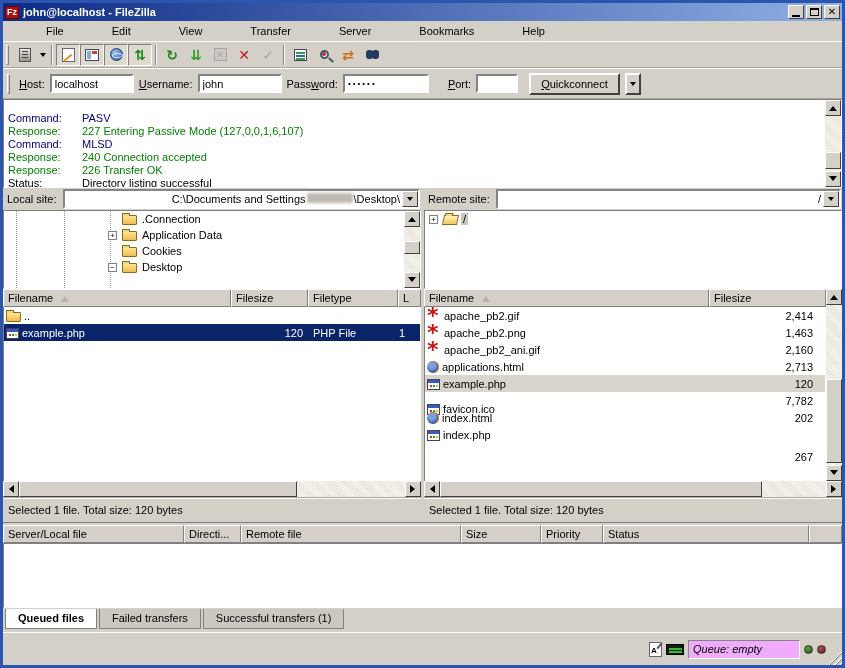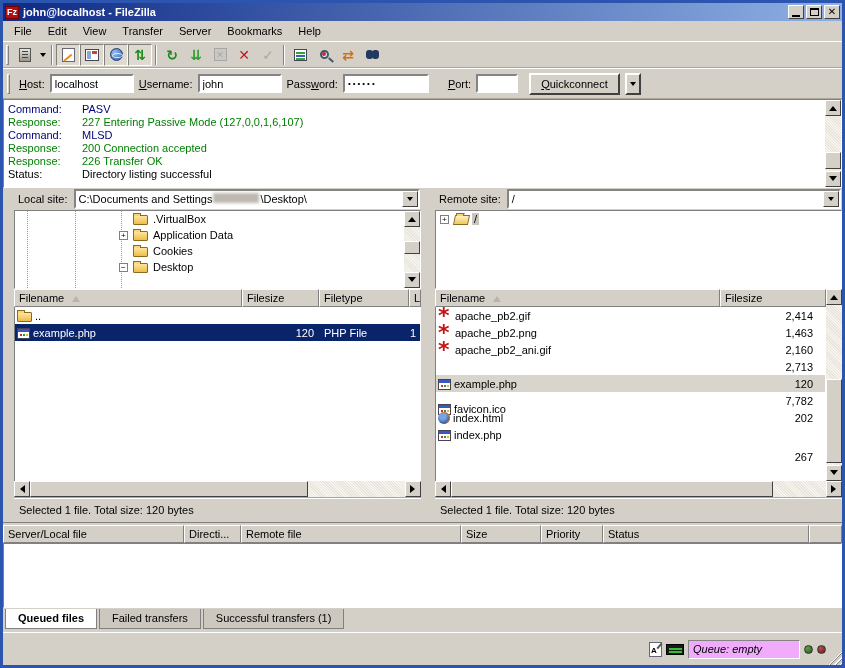--- a/index.html
+++ b/index.html
@@ -13,21 +13,21 @@
   .fzlogo{width:14px;height:13px;background:#b01010;color:#fff;font:bold 9px "Liberation Sans",sans-serif;
     display:flex;align-items:center;justify-content:center;margin-right:4px;border:1px solid #700;}
   .wtitle{color:#fff;font-weight:bold;flex:1;white-space:nowrap;}
   .winbtn{width:16px;height:14px;background:#D4D0C8;border:1px solid;border-color:#fff #404040 #404040 #fff;
     margin-left:2px;display:flex;align-items:center;justify-content:center;position:relative;}
   .glyph-min{width:8px;height:2px;background:#000;margin-top:8px;}
   .glyph-max{width:9px;height:8px;border:1px solid #000;border-top:2px solid #000;}
   .glyph-close{font:bold 10px "DejaVu Sans",sans-serif;line-height:10px;}
   
   .menubar{height:20px;flex:none;display:flex;align-items:center;padding:0 4px;gap:2px;}
-  .menu-item{padding:2px 7px;}
+  .menu-item{padding:2px 7px;margin-left:32px;}
   
   .toolbar{height:27px;flex:none;display:flex;align-items:center;padding:0 2px;
     border-top:1px solid #fff;border-bottom:1px solid #aca899;}
   .grip{width:3px;height:20px;border:1px solid;border-color:#fff #808080 #808080 #fff;margin:0 4px 0 1px;flex:none;}
   .tbtn{width:24px;height:22px;flex:none;display:flex;align-items:center;justify-content:center;position:relative;}
   .tbtn.pressed{border:1px solid;border-color:#808080 #fff #fff #808080;background:#dedacf;}
   .tsep{width:0;height:20px;border-left:1px solid #808080;border-right:1px solid #fff;margin:0 3px;flex:none;}
   .dropbtn{width:11px;height:22px;display:flex;align-items:center;justify-content:center;flex:none;}
   .tri-down{width:0;height:0;border:3px solid transparent;border-top:4px solid #000;margin-top:3px;}
   
@@ -78,26 +78,26 @@
   .hscroll{height:16px;flex:none;position:relative;background:repeating-linear-gradient(45deg,#f6f4ee 0 1px,#e9e5dd 1px 2px);}
   .sbtn{position:absolute;width:16px;height:16px;background:#D4D0C8;border:1px solid;border-color:#fff #404040 #404040 #fff;
     display:flex;align-items:center;justify-content:center;}
   .thumb{position:absolute;background:#D4D0C8;border:1px solid;border-color:#fff #404040 #404040 #fff;}
   .a-up{width:0;height:0;border:4px solid transparent;border-bottom:5px solid #000;margin-top:-3px;}
   .a-dn{width:0;height:0;border:4px solid transparent;border-top:5px solid #000;margin-bottom:-3px;}
   .a-lf{width:0;height:0;border:4px solid transparent;border-right:5px solid #000;margin-left:-3px;}
   .a-rt{width:0;height:0;border:4px solid transparent;border-left:5px solid #000;margin-right:-3px;}
   
   .panes{height:334px;flex:none;display:flex;}
-  .pane{width:418px;flex:none;display:flex;flex-direction:column;padding-left:11px;}
+  .pane{width:418px;flex:none;display:flex;flex-direction:column;}
   .splitter{width:3px;flex:none;background:#D4D0C8;}
   .sitebar{height:22px;flex:none;display:flex;align-items:center;gap:3px;padding:1px 1px;}
   .sitelabel{padding:0 3px;white-space:nowrap;}
   .combo{flex:1;height:20px;border:2px solid;border-color:#848484 #fff #fff #848484;background:#fff;
-    position:relative;display:flex;align-items:center;padding:0 18px 0 3px;white-space:nowrap;overflow:hidden;}
+    position:relative;display:flex;align-items:center;padding:0 18px 0 3px;white-space:nowrap;overflow:hidden;justify-content:flex-end;}
   .combo-btn{position:absolute;right:0;top:0;width:16px;height:16px;background:#D4D0C8;border:1px solid;
     border-color:#fff #404040 #404040 #fff;display:flex;align-items:center;justify-content:center;}
   .censored{display:inline-block;width:46px;height:10px;background:#bdb9b1;filter:blur(1.5px);margin:0 1px;}
   .tree{height:79px;flex:none;background:#fff;border:1px solid;border-color:#808080 #fff #fff #808080;
     position:relative;overflow:hidden;}
   .guide{position:absolute;top:0;bottom:0;border-left:1px dotted #9a968e;}
   .trow{height:16px;display:flex;align-items:center;position:relative;}
   .expander{width:9px;height:9px;border:1px solid #808080;background:#fff;flex:none;
     font:8px "Liberation Mono",monospace;line-height:7px;text-align:center;margin-right:3px;}
   .exp-spacer{width:12px;flex:none;}
@@ -248,36 +248,36 @@
     <input class="qcinput pw" style="width: 86px;" id="in-pass" value="••••••">
     <span class="qclabel" style="margin-left:14px" id="lbl-port"><u>P</u>ort:</span>
     <input class="qcinput" style="width: 42px;" id="in-port">
     <div class="qcbtn" style="margin-left:6px" id="btn-qc"><u>Q</u>uickconnect</div>
     <div class="qcdrop">
         <div class="tri-down"></div>
       </div>
   </div>
 
   <div class="log">
-    <div id="loglines" style="padding-top:3px">
+    <div id="loglines" style="padding-top:12px">
         <div class="log-line" style="color: rgb(0, 0, 127);">
           <span class="log-label">Command:</span>
           <span>PASV</span>
         </div>
         <div class="log-line" style="color: rgb(0, 127, 0);">
           <span class="log-label">Response:</span>
           <span>227 Entering Passive Mode (127,0,0,1,6,107)</span>
         </div>
         <div class="log-line" style="color: rgb(0, 0, 127);">
           <span class="log-label">Command:</span>
           <span>MLSD</span>
         </div>
         <div class="log-line" style="color: rgb(0, 127, 0);">
           <span class="log-label">Response:</span>
-          <span>200 Connection accepted</span>
+          <span>240 Connection accepted</span>
         </div>
         <div class="log-line" style="color: rgb(0, 127, 0);">
           <span class="log-label">Response:</span>
           <span>226 Transfer OK</span>
         </div>
         <div class="log-line" style="color: rgb(0, 0, 0);">
           <span class="log-label">Status:</span>
           <span>Directory listing successful</span>
         </div>
       </div>
@@ -305,21 +305,21 @@
         </div>
       </div>
       <div class="tree" id="localtree">
         <div class="guide" style="left:12px"></div>
         <div class="guide" style="left:60px"></div>
         <div class="guide" style="left:106px"></div>
         <div id="localtreeitems">
             <div class="trow" style="padding-left: 104px;">
               <span class="exp-spacer"></span>
               <span class="fi fi-folder"></span>
-              <span class="tlabel">.VirtualBox</span>
+              <span class="tlabel">.Connection</span>
             </div>
             <div class="trow" style="padding-left: 104px;">
               <span class="expander">+</span>
               <span class="fi fi-folder"></span>
               <span class="tlabel">Application Data</span>
             </div>
             <div class="trow" style="padding-left: 104px;">
               <span class="exp-spacer"></span>
               <span class="fi fi-folder"></span>
               <span class="tlabel">Cookies</span>
@@ -433,20 +433,24 @@
                 <div class="c num" style="flex: 1 1 0%; padding-right: 12px;">1,463</div>
               </div>
               <div class="frow">
                 <div class="c" style="width: 285px;">
                   <span class="fi fi-image"></span>
                   <span>apache_pb2_ani.gif</span>
                 </div>
                 <div class="c num" style="flex: 1 1 0%; padding-right: 12px; text-align: center;">2,160</div>
               </div>
               <div class="frow">
+                <div class="c" style="width: 285px;">
+                  <span class="fi fi-firefox"></span>
+                  <span>applications.html</span>
+                </div>
                 <div class="c num" style="flex: 1 1 0%; padding-right: 12px;">2,713</div>
               </div>
               <div class="frow sel-inactive">
                 <div class="c" style="width: 285px;">
                   <span class="fi fi-winfile"></span>
                   <span>example.php</span>
                 </div>
                 <div class="c num" style="flex: 1 1 0%; padding-right: 12px;">120</div>
               </div>
               <div class="frow">

